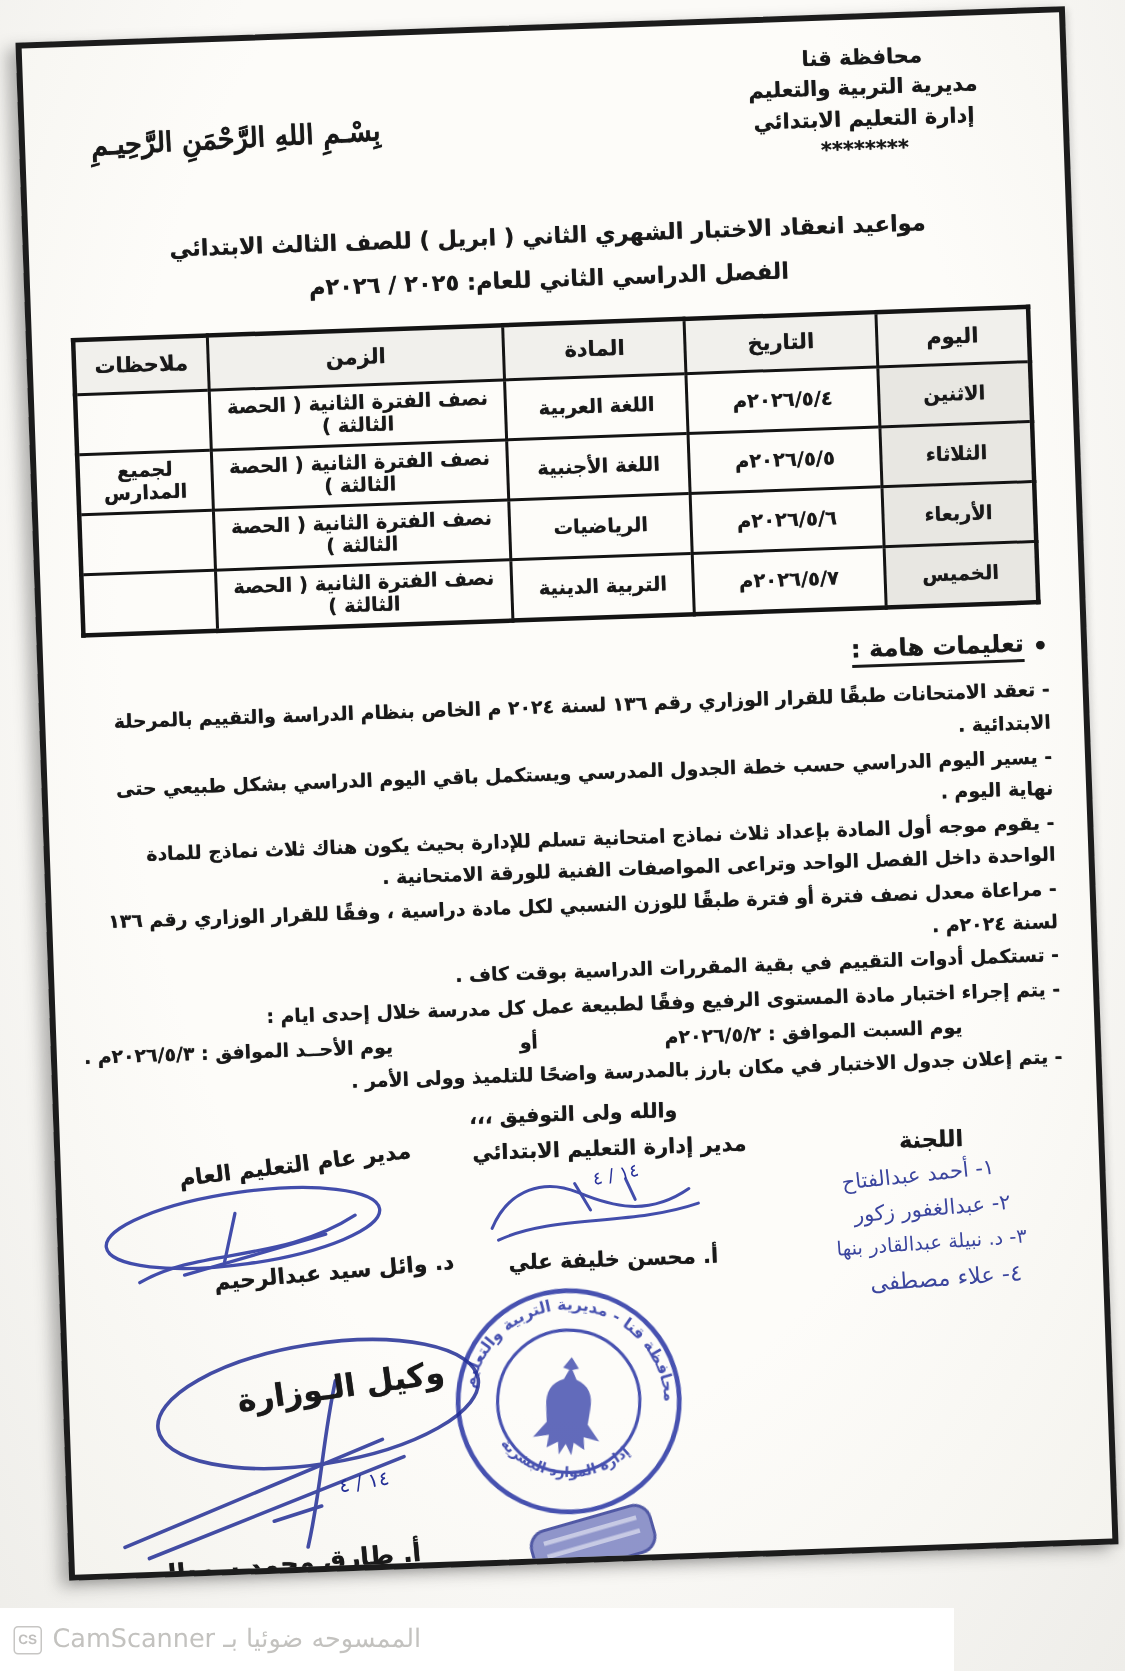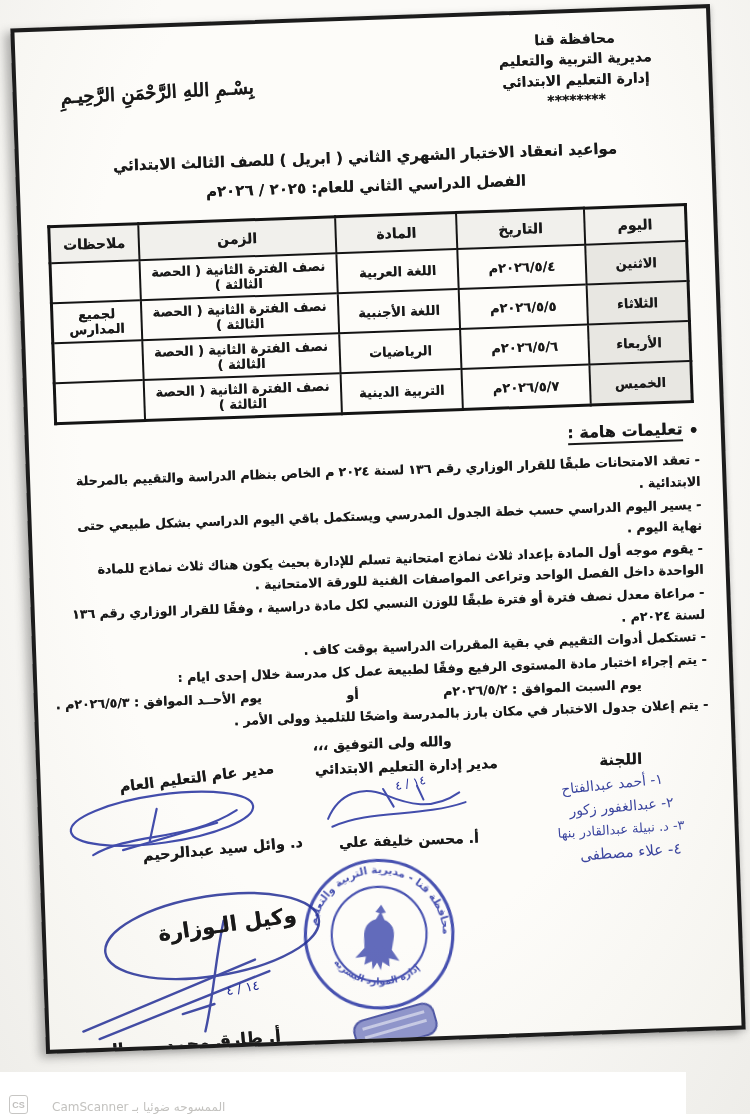--- a/index.html
+++ b/index.html
@@ -66,26 +66,26 @@
   .stamp-small i{display:block;margin:6px 8px;height:3px;background:rgba(255,255,255,.5);}
   .dir-general{position:absolute;left:14px;top:30px;width:230px;}
   .dir-general .sig-title{transform:rotate(-5deg);font-size:14.5px;margin-right:26px;}
   .dir-general .sig-name{transform:rotate(-3deg);margin-top:56px;font-size:14.5px;}
   .undersec{position:absolute;left:0;top:150px;width:300px;}
   .undersec .sig-title{position:absolute;left:96px;top:22px;font-size:21px;transform:rotate(-6deg);
                        white-space:nowrap;}
   .undersec .sig-name{position:absolute;left:14px;top:142px;font-size:17px;transform:rotate(-3deg);
                       white-space:nowrap;}
   
-  .footer{position:absolute;left:0;bottom:0;width:686px;height:42px;background:#ffffff;
-          display:flex;align-items:flex-end;gap:24px;padding-left:9px;box-sizing:border-box;}
+  .footer{position:absolute;left:0;bottom:0;width:636px;height:42px;background:#ffffff;
+          display:flex;align-items:center;gap:7px;padding-left:9px;box-sizing:border-box;}
   .cs-badge{width:17px;height:17px;border:1.6px solid #c7c6c4;border-radius:3px;color:#c0bfbd;
             font-size:9px;font-weight:700;display:grid;place-items:center;
             font-family:"Liberation Sans",sans-serif;}
-  .footer-label{color:#c3c2bf;font-size:12px;}
+  .footer-label{color:#c3c2bf;font-size:17px;}
 </style>
 </head>
 <body>
 
 <div class="screen">
   <div class="page">
 
     <div class="hdr">
       <div class="letterhead txt">
         <div>محافظة قنا</div>

